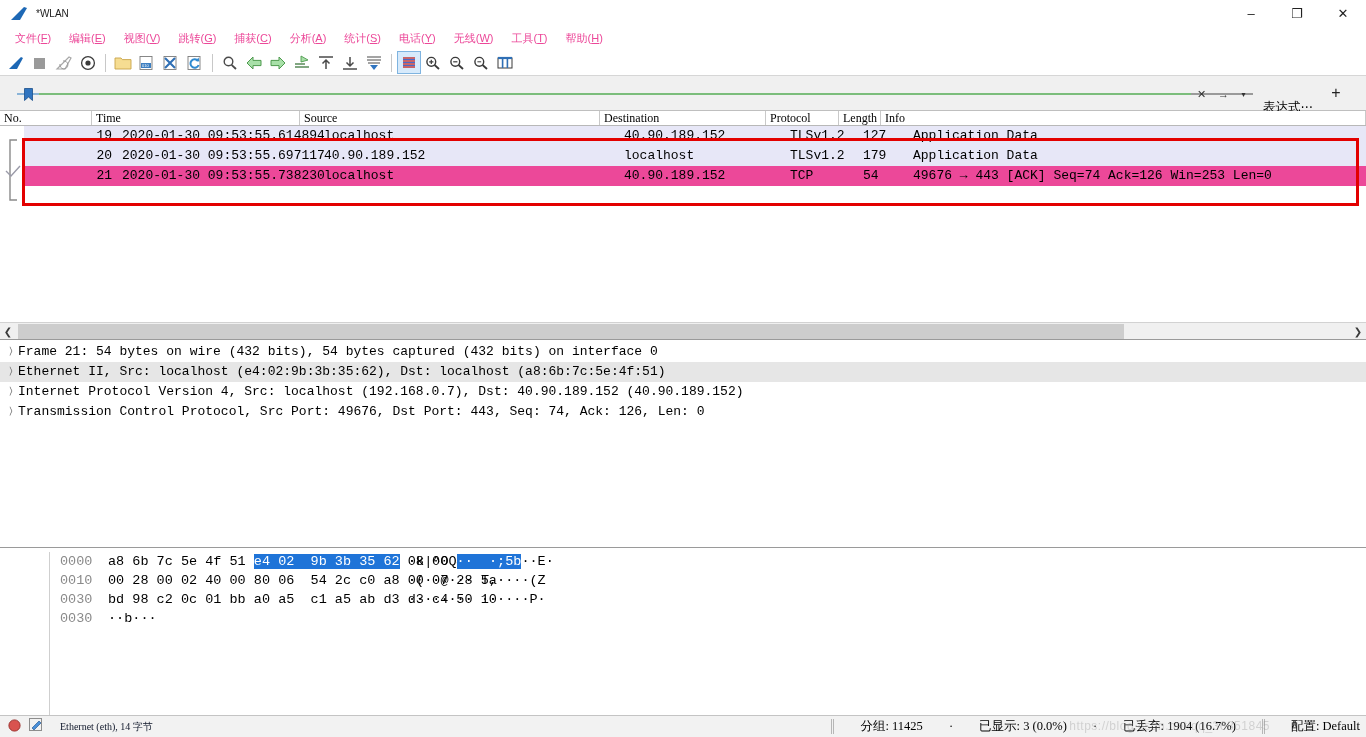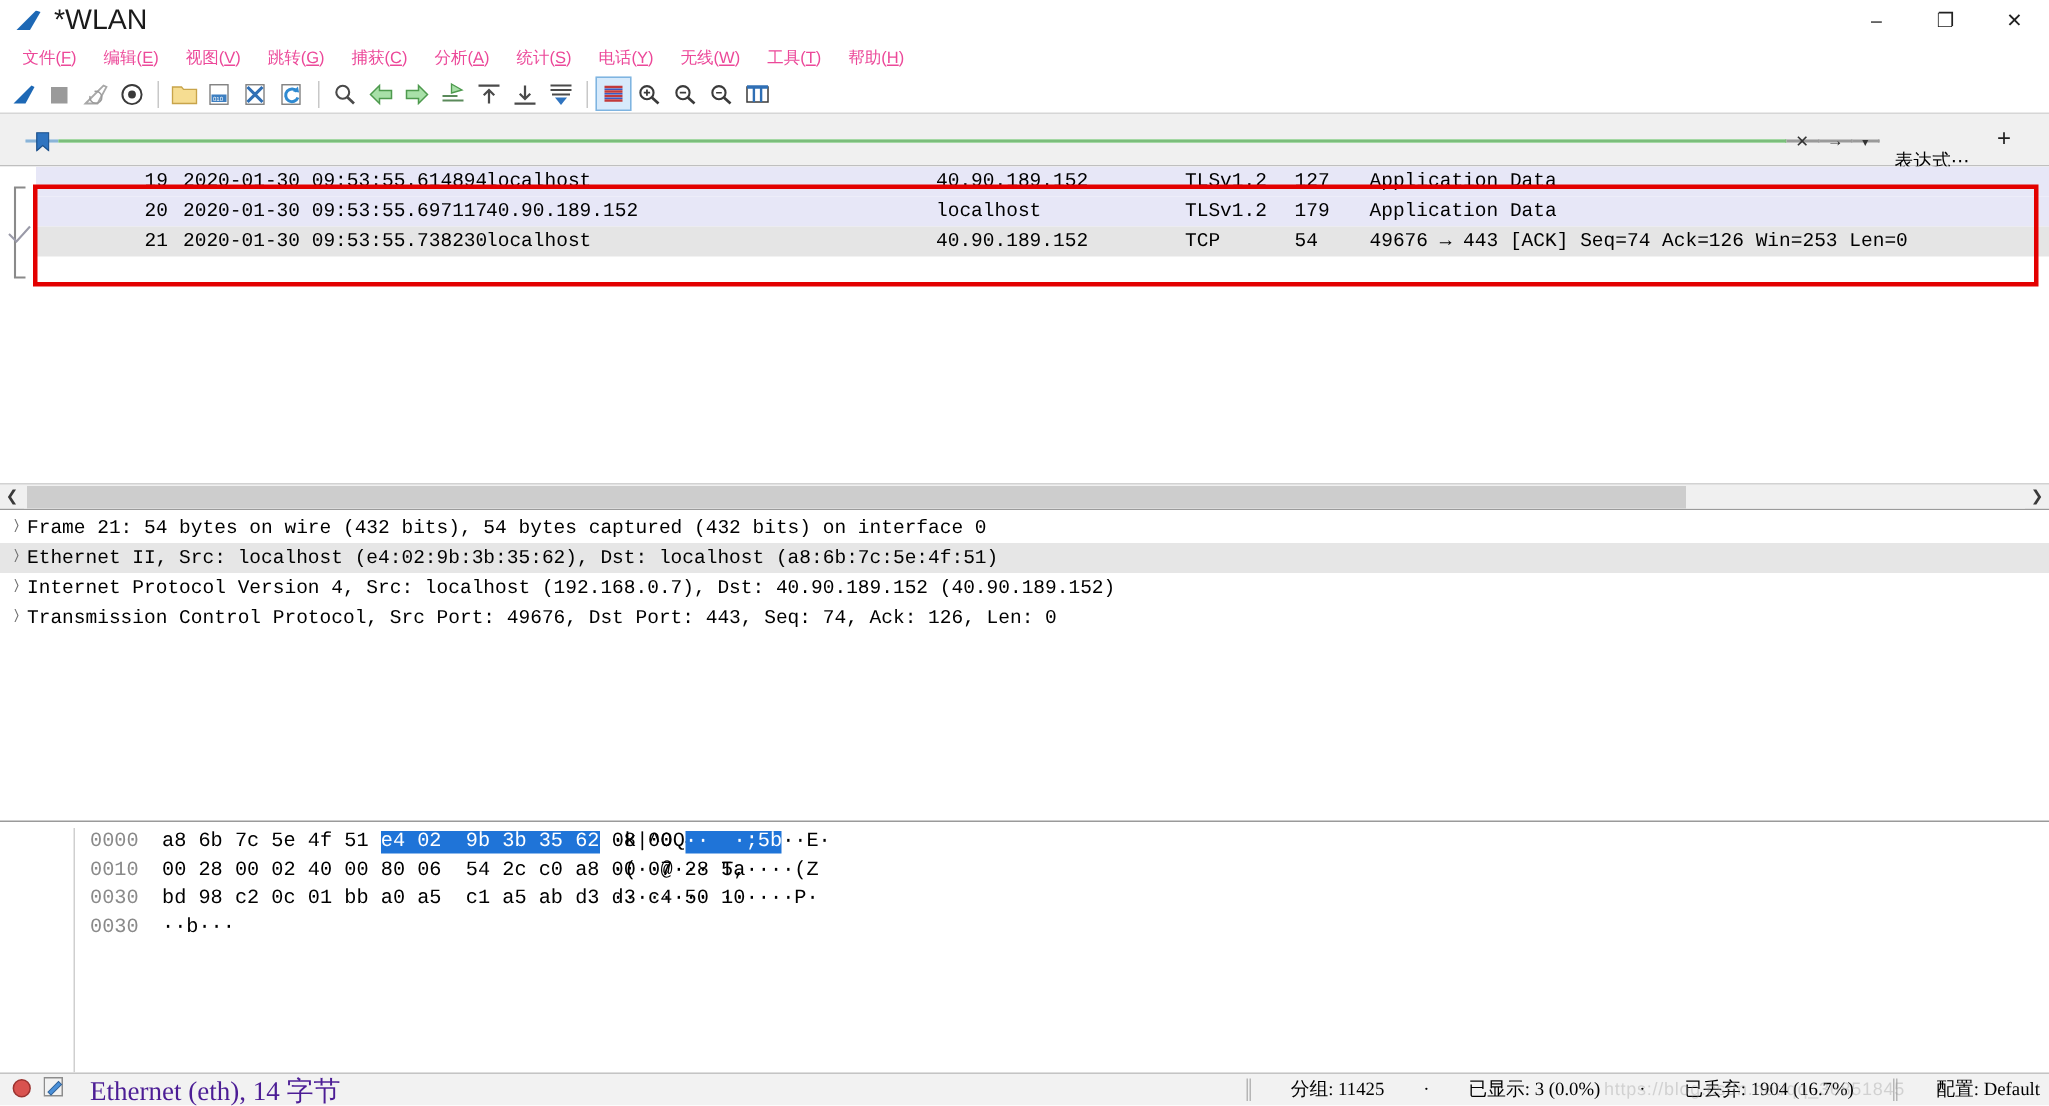--- a/index.html
+++ b/index.html
@@ -20,21 +20,21 @@
   
   .titlebar {
     height: 28px; min-height: 28px;
     display: flex; align-items: center;
     background: #ffffff;
     border-bottom: 1px solid #ffffff;
     position: relative;
   }
   .title-icon { margin-left: 10px; margin-right: 8px; display: flex; align-items: center; }
   .title-text {
-    font-size: 19px; color: #1a1a1a;
+    font-size: 10px; color: #1a1a1a;
     font-family: "Liberation Sans", sans-serif;
     text-align: center;
   }
   .win-buttons { margin-left: auto; display: flex; height: 28px; }
   .win-btn {
     width: 46px; height: 28px;
     display: flex; align-items: center; justify-content: center;
     font-size: 13px; color: #222; cursor: default;
   }
 
@@ -149,21 +149,21 @@
   .pl-row {
     height: 20px;
     display: flex;
     font-family: "Liberation Mono", monospace;
     font-size: 13px;
     line-height: 20px;
     white-space: nowrap;
     margin-left: 24px;
   }
   .pl-row.alt { background: #e7e7f7; }
-  .pl-row.selected { background: #e5e5e5; }
+  .pl-row.selected { background: #ec4899; }
   .pl-cell { overflow: hidden; white-space: nowrap; }
   .c-no   { width: 92px;  text-align: right; padding-right: 4px; }
   .c-time { width: 208px; padding-left: 6px; }
   .c-src  { width: 300px; padding-left: 0px; }
   .c-dst  { width: 166px; padding-left: 0px; }
   .c-proto{ width: 73px;  padding-left: 0px; }
   .c-len  { width: 42px;  text-align: left; }
   .c-info { padding-left: 8px; }
 
   .red-box {
@@ -255,21 +255,21 @@
     height: 22px; min-height: 22px;
     display: flex; align-items: center;
     background: #f2f2f2;
     border-top: 1px solid #c4c4c4;
     font-size: 12px;
     position: relative;
   }
   .sb-left { display: flex; align-items: center; padding-left: 8px; gap: 8px; }
   .sb-iface {
     font-family: "Liberation Serif", serif;
-    font-size: 18px; color: #4c1d95;
+    font-size: 10px; color: #0f172a;
     margin-left: 8px;
   }
   .sb-right {
     margin-left: auto;
     display: flex; align-items: center;
     padding-right: 6px;
     font-family: "Liberation Serif", serif;
     font-size: 12.5px;
     color: #000;
     gap: 18px;
@@ -454,20 +454,29 @@
     <div class="filter-input" title="应用显示过滤器 … &lt;Ctrl-/&gt;">ip.addr==40.90.189.152 &amp;&amp; ip.addr==192.168.0.7</div>
     <div class="filter-btn">✕</div>
     <div class="filter-btn arrow">→</div>
     <div class="filter-btn caret">▾</div>
     <div class="filter-expr">表达式⋯</div>
     <div class="filter-divider"></div>
     <div class="filter-plus">+</div>
   </div>
 
   <div class="packet-list">
+    <div class="plist-header" id="plist-header">
+        <div class="ph-cell" style="width: 92px;">No.</div>
+        <div class="ph-cell" style="width: 208px;">Time</div>
+        <div class="ph-cell" style="width: 300px;">Source</div>
+        <div class="ph-cell" style="width: 166px;">Destination</div>
+        <div class="ph-cell" style="width: 73px;">Protocol</div>
+        <div class="ph-cell" style="width: 42px;">Length</div>
+        <div class="ph-cell" style="flex: 1 1 0%;">Info</div>
+      </div>
     <div class="plist-body">
       <div id="plist-rows">
           <div class="pl-row alt">
             <div class="pl-cell c-no">19</div>
             <div class="pl-cell c-time">2020-01-30 09:53:55.614894</div>
             <div class="pl-cell c-src">localhost</div>
             <div class="pl-cell c-dst">40.90.189.152</div>
             <div class="pl-cell c-proto">TLSv1.2</div>
             <div class="pl-cell c-len">127</div>
             <div class="pl-cell c-info">Application Data</div>

